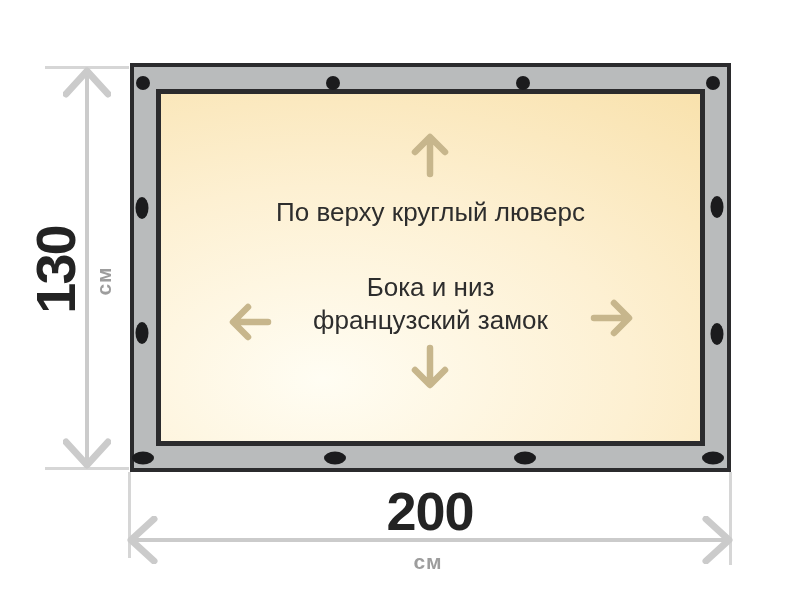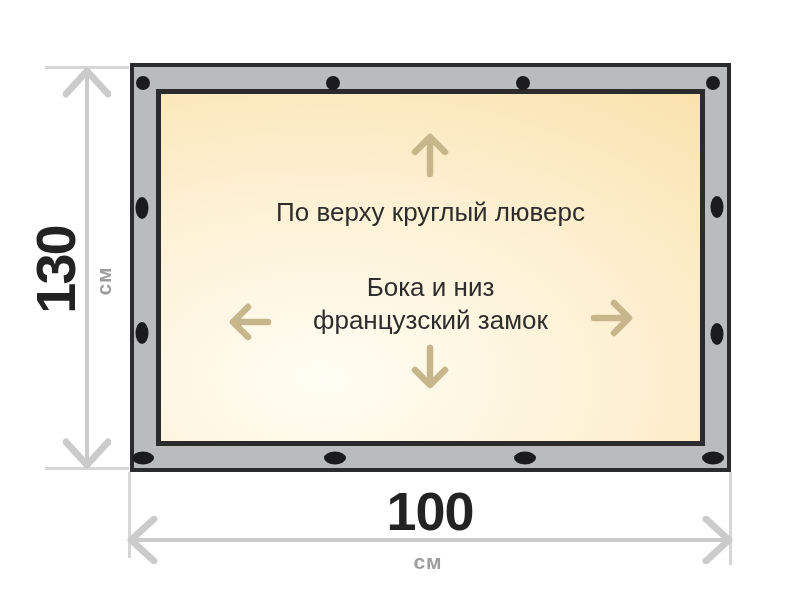--- a/index.html
+++ b/index.html
@@ -100,16 +100,16 @@
   <div class="dim-num v-num">130</div>
   <div class="dim-unit v-unit">см</div>
 
   <div class="ext" style="left:128px;top:472px;width:3px;height:86px"></div>
   <div class="ext" style="left:729px;top:472px;width:3px;height:93px"></div>
   <svg class="dim-svg" style="left:127px;top:516px" width="606" height="48" viewBox="0 0 606 48">
     <line class="shaft" x1="8" y1="24" x2="598" y2="24"></line>
     <polyline class="head" points="27,3 4,24 27,45"></polyline>
     <polyline class="head" points="579,3 602,24 579,45"></polyline>
   </svg>
-  <div class="dim-num h-num">100</div>
+  <div class="dim-num h-num">200</div>
   <div class="dim-unit h-unit">см</div>
 
 </div>
 
 </body></html>

